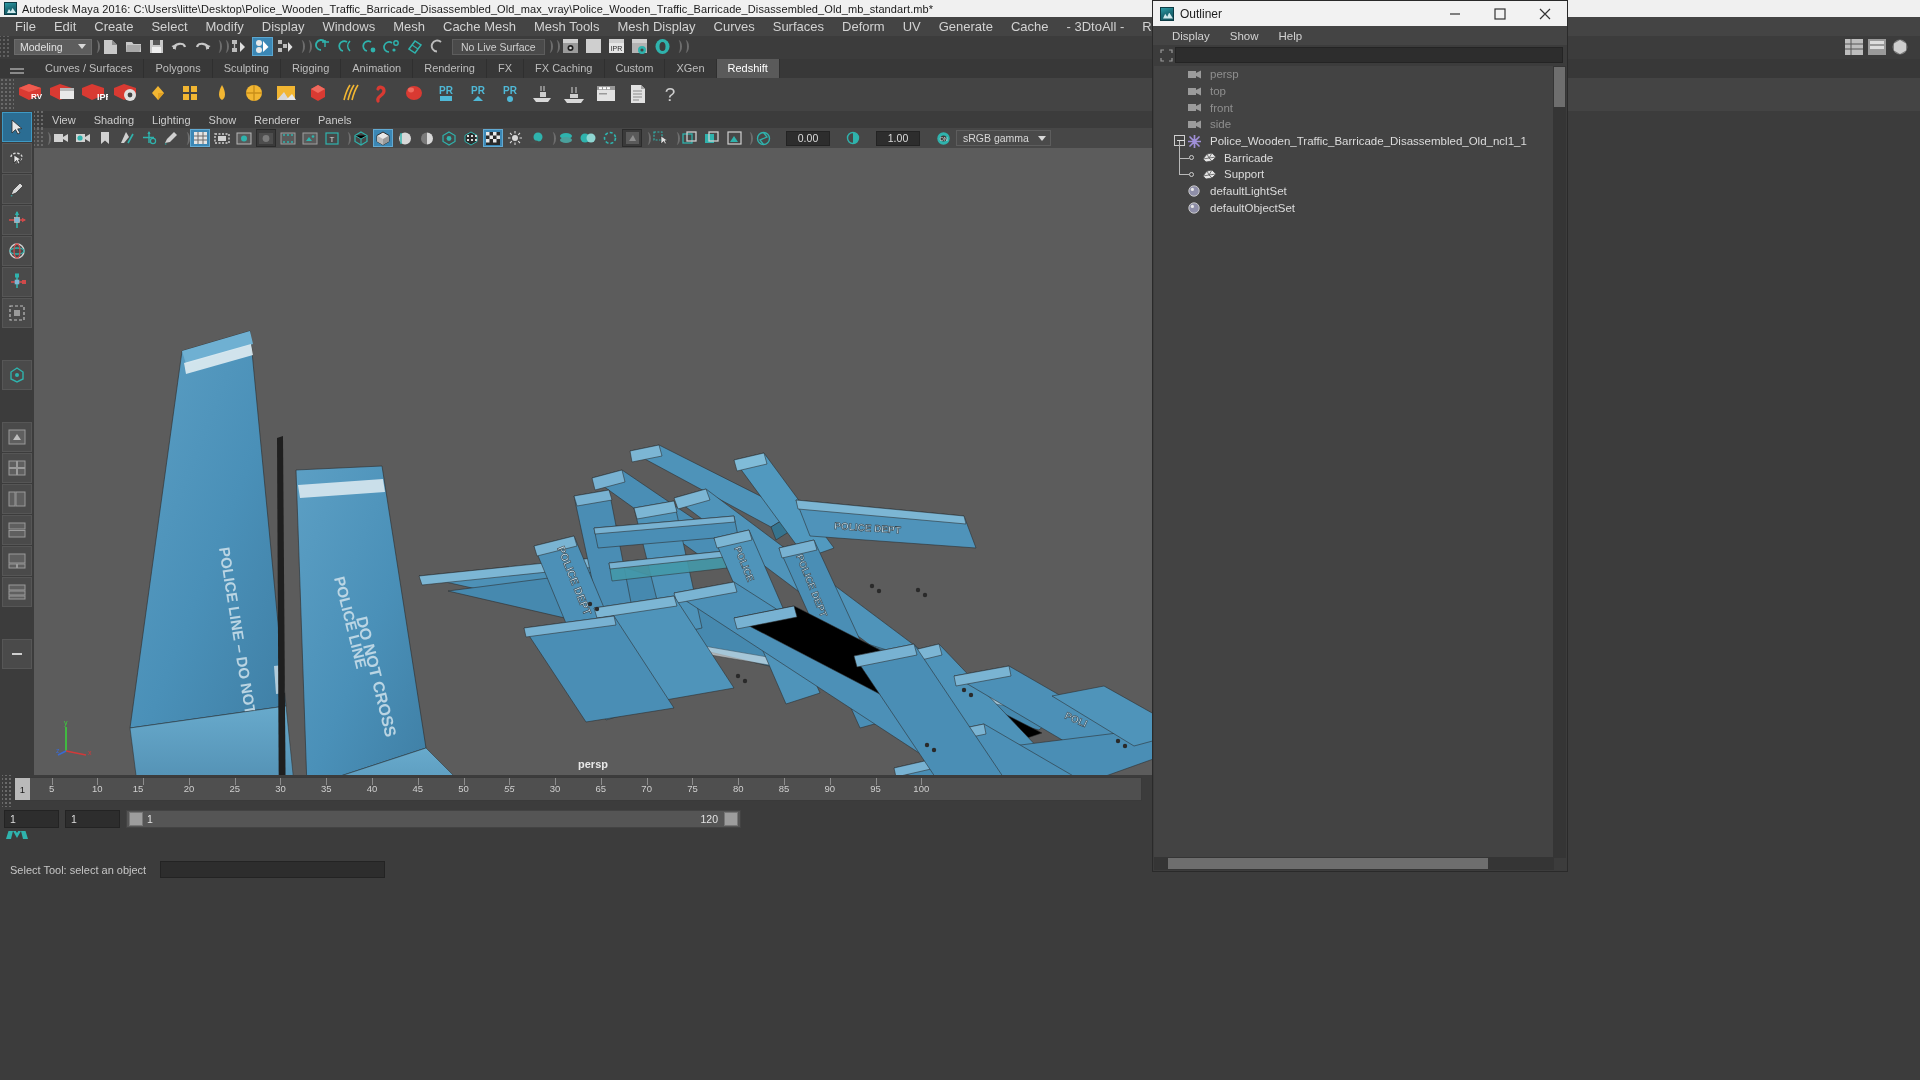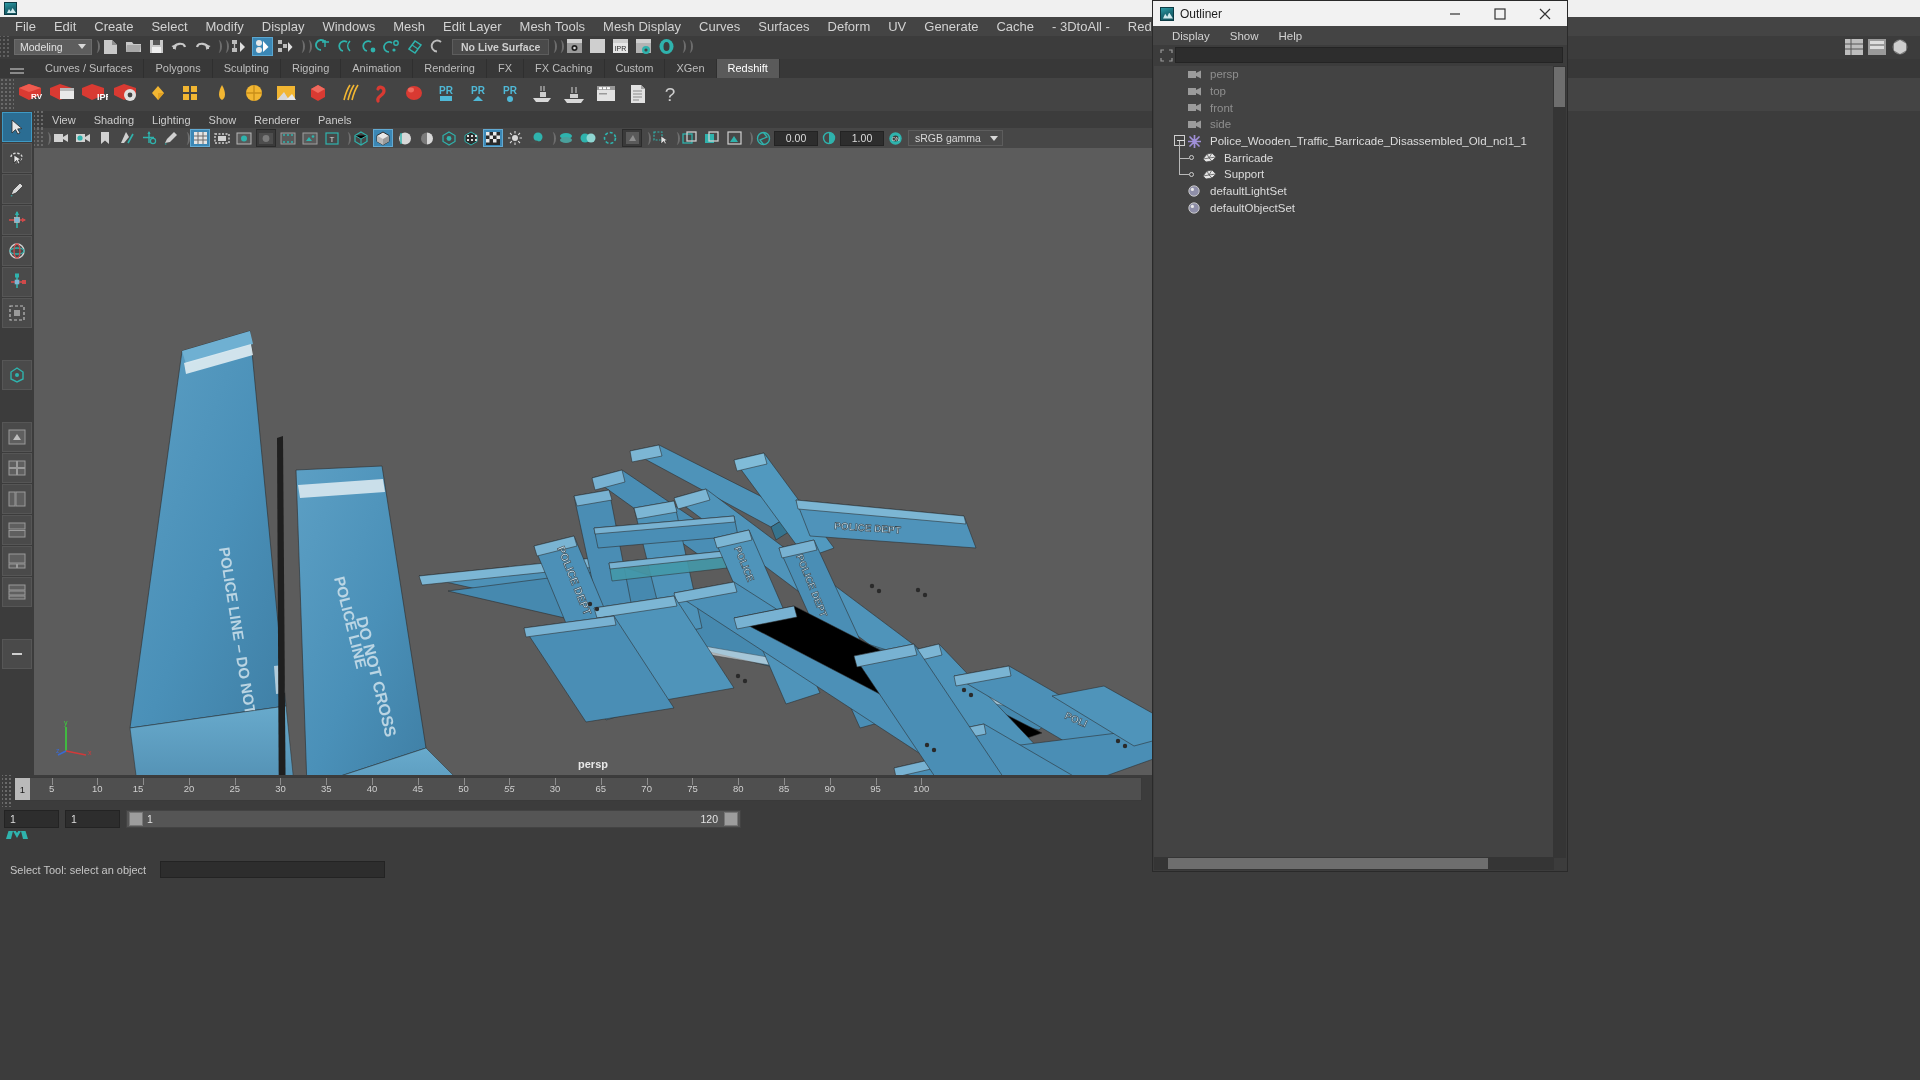--- a/index.html
+++ b/index.html
@@ -33,21 +33,21 @@
     font-size:10.5px; color:#e2e2e2; padding:0 2px 0 5px; margin-left:3px; }
   .selbox .arw { width:0;height:0;border-left:4px solid transparent;border-right:4px solid transparent;
     border-top:5px solid #d8d8d8; margin-right:3px; }
   .sepbr { width:7px; height:15px; flex:none; position:relative; }
   .sepbr:after{content:"";position:absolute;left:2px;top:1px;width:4px;height:13px;
     border-right:2px solid #6d6d6d; border-radius:0 60% 60% 0 / 0 50% 50% 0;}
   .tbtn { width:21px; height:19px; margin:0 1px; flex:none; position:relative;
     display:flex; align-items:center; justify-content:center; }
   .tbtn.on { background:#3b87b5; border:1px solid #5ba7d0; }
   .livebox { height:16px; background:#4a4a4a; border:1px solid #5d5d5d; color:#cfcfcf;
-    font-size:10.5px; display:flex; align-items:center; padding:0 8px; margin-left:3px;font-weight:bold; }
+    font-size:10.5px; display:flex; align-items:center; padding:0 8px; margin-left:3px; }
   svg { display:block; }
 
   
   .shelftabs { position:absolute; left:0; top:59px; width:1920px; height:19px;
     background:#383838; display:flex; align-items:flex-end; }
   .shelftabs .hgrip { width:34px; height:19px; display:flex; align-items:center; justify-content:center; }
   .shelftabs .hgrip i { display:block; width:14px; height:2px; background:#8a8a8a; box-shadow:0 4px 0 #8a8a8a; }
   .stab { font-size:11px; color:#bdbdbd; padding:3px 11px 3px 11px; height:19px; line-height:13px;
     border-right:1px solid #2f2f2f; white-space:nowrap; }
   .stab.active { background:#5a5a5a; color:#fff; }
@@ -77,21 +77,21 @@
   .vptools { position:absolute; left:0; top:17px; width:100%; height:20px; background:#474747;
     display:flex; align-items:center; }
   .vptools .vgrip { width:9px; height:20px;
     background-image:radial-gradient(#6a6a6a 34%, transparent 35%);
     background-size:4px 4px; background-position:2px 3px; flex:none;}
   .vb { width:20px; height:18px; margin:0 1px; flex:none; display:flex; align-items:center; justify-content:center;
     position:relative; }
   .vb.on { background:#3b87b5; border:1px solid #63aad2; }
   .vb.pressed { background:#3a3a3a; border:1px solid #2b2b2b; }
   .numfield { width:44px; height:15px; background:#2d2d2d; border:1px solid #232323; color:#ddd;
-    font-size:10.5px; display:flex; align-items:center; justify-content:center; margin:0 0; }
+    font-size:10.5px; display:flex; align-items:center; justify-content:center; margin:0 12px; }
   .gammabox { height:16px; background:#4a4a4a; border:1px solid #5d5d5d; color:#d8d8d8; font-size:10.5px;
     display:flex; align-items:center; padding:0 4px 0 6px; margin-left:2px; }
   .gammabox .arw { width:0;height:0;border-left:4px solid transparent;border-right:4px solid transparent;
     border-top:5px solid #d8d8d8; margin-left:9px; }
 
   .canvas { position:absolute; left:0; top:37px; width:1118px; height:627px; background:#5c5c5c; overflow:hidden; }
   .camlabel { position:absolute; left:0; bottom:5px; width:100%; text-align:center;
     font-size:11px; color:#e8e8e8; font-weight:bold; }
   .axis { position:absolute; left:22px; bottom:18px; width:40px; height:40px; }
 
@@ -166,32 +166,33 @@
   .ol-scroll-h .thumb { position:absolute; left:14px; top:1px; width:320px; height:11px; background:#6e6e6e; }
   .arrowbtn { width:13px; height:13px; display:flex; align-items:center; justify-content:center; }
 </style>
 </head>
 <body>
 
 <div id="app">
 
   <div class="titlebar">
     <span class="tb-ico"></span>
+    <span class="tb-text">Autodesk Maya 2016: C:\Users\litte\Desktop\Police_Wooden_Traffic_Barricade_Disassembled_Old_max_vray\Police_Wooden_Traffic_Barricade_Disassembled_Old_mb_standart.mb*</span>
   </div>
 
   <div class="menubar" id="menubar">
       <div class="mi">File</div>
       <div class="mi">Edit</div>
       <div class="mi">Create</div>
       <div class="mi">Select</div>
       <div class="mi">Modify</div>
       <div class="mi">Display</div>
       <div class="mi">Windows</div>
       <div class="mi">Mesh</div>
-      <div class="mi">Edit Layer</div>
+      <div class="mi">Cache Mesh</div>
       <div class="mi">Mesh Tools</div>
       <div class="mi">Mesh Display</div>
       <div class="mi">Curves</div>
       <div class="mi">Surfaces</div>
       <div class="mi">Deform</div>
       <div class="mi">UV</div>
       <div class="mi">Generate</div>
       <div class="mi">Cache</div>
       <div class="mi">- 3DtoAll -</div>
       <div class="mi">Redshift</div>

